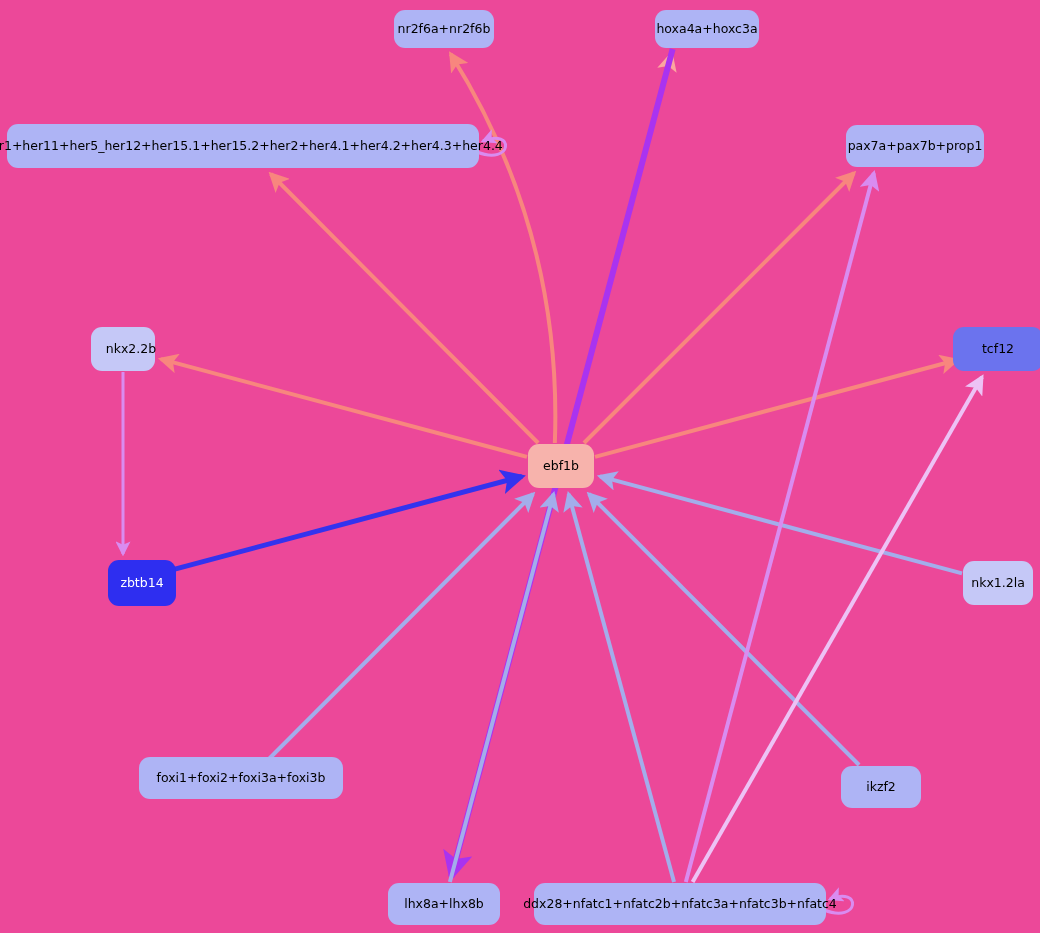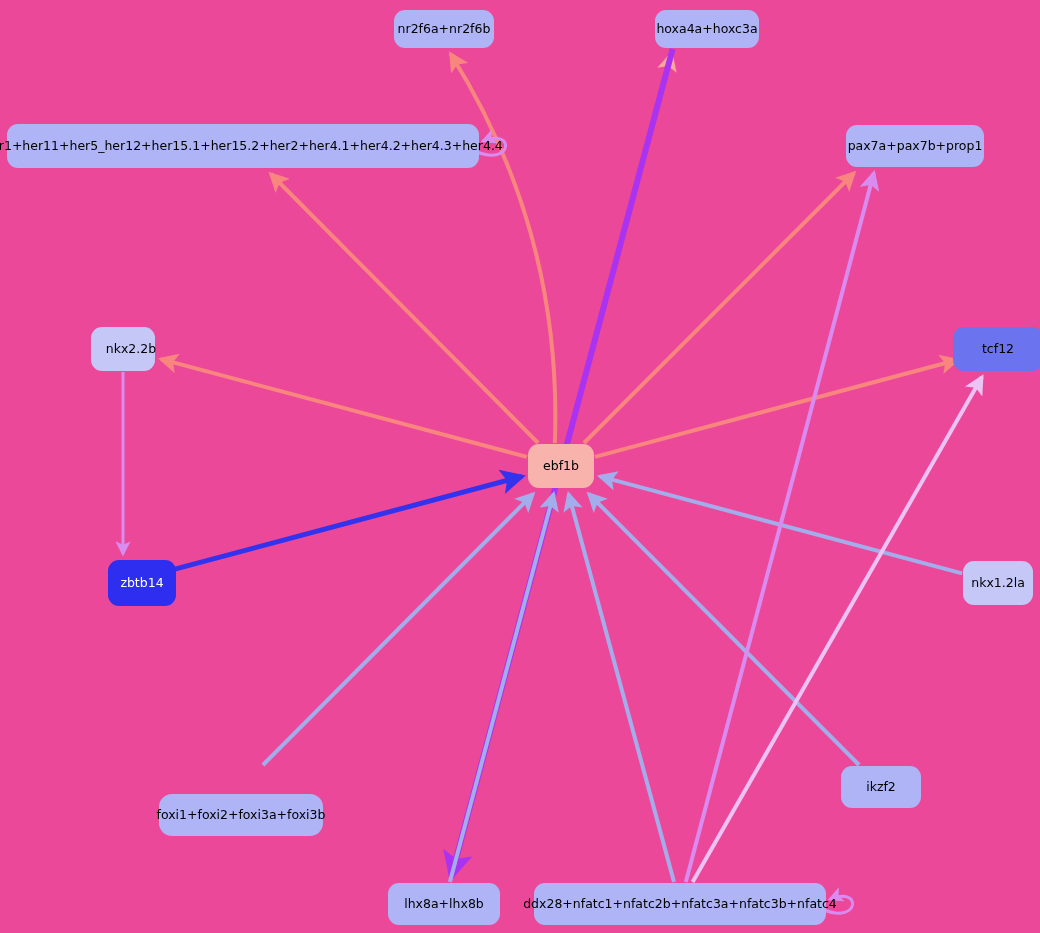--- a/index.html
+++ b/index.html
@@ -108,21 +108,21 @@
       </div>
       <div class="node" style="left: 561px; top: 466px; width: 66px; height: 44px; background: rgb(247, 179, 172); color: rgb(0, 0, 0);">
         <span>ebf1b</span>
       </div>
       <div class="node" style="left: 123px; top: 583px; width: 68px; height: 46px; background: rgb(46, 46, 240); color: rgb(255, 255, 255); margin-left: 19px;">
         <span>zbtb14</span>
       </div>
       <div class="node" style="left: 998px; top: 583px; width: 70px; height: 44px; background: rgb(197, 200, 247); color: rgb(0, 0, 0);">
         <span>nkx1.2la</span>
       </div>
-      <div class="node" style="left: 241px; top: 815px; width: 164px; height: 42px; background: rgb(174, 180, 245); color: rgb(0, 0, 0); border-radius: 13px;">
+      <div class="node" style="left: 241px; top: 778px; width: 204px; height: 42px; background: rgb(174, 180, 245); color: rgb(0, 0, 0);">
         <span>foxi1+foxi2+foxi3a+foxi3b</span>
       </div>
       <div class="node" style="left: 881px; top: 787px; width: 80px; height: 42px; background: rgb(174, 180, 245); color: rgb(0, 0, 0);">
         <span>ikzf2</span>
       </div>
       <div class="node" style="left: 444px; top: 904px; width: 112px; height: 42px; background: rgb(174, 180, 245); color: rgb(0, 0, 0);">
         <span>lhx8a+lhx8b</span>
       </div>
       <div class="node" style="left: 680px; top: 904px; width: 292px; height: 42px; background: rgb(174, 180, 245); color: rgb(0, 0, 0);">
         <span>ddx28+nfatc1+nfatc2b+nfatc3a+nfatc3b+nfatc4</span>

